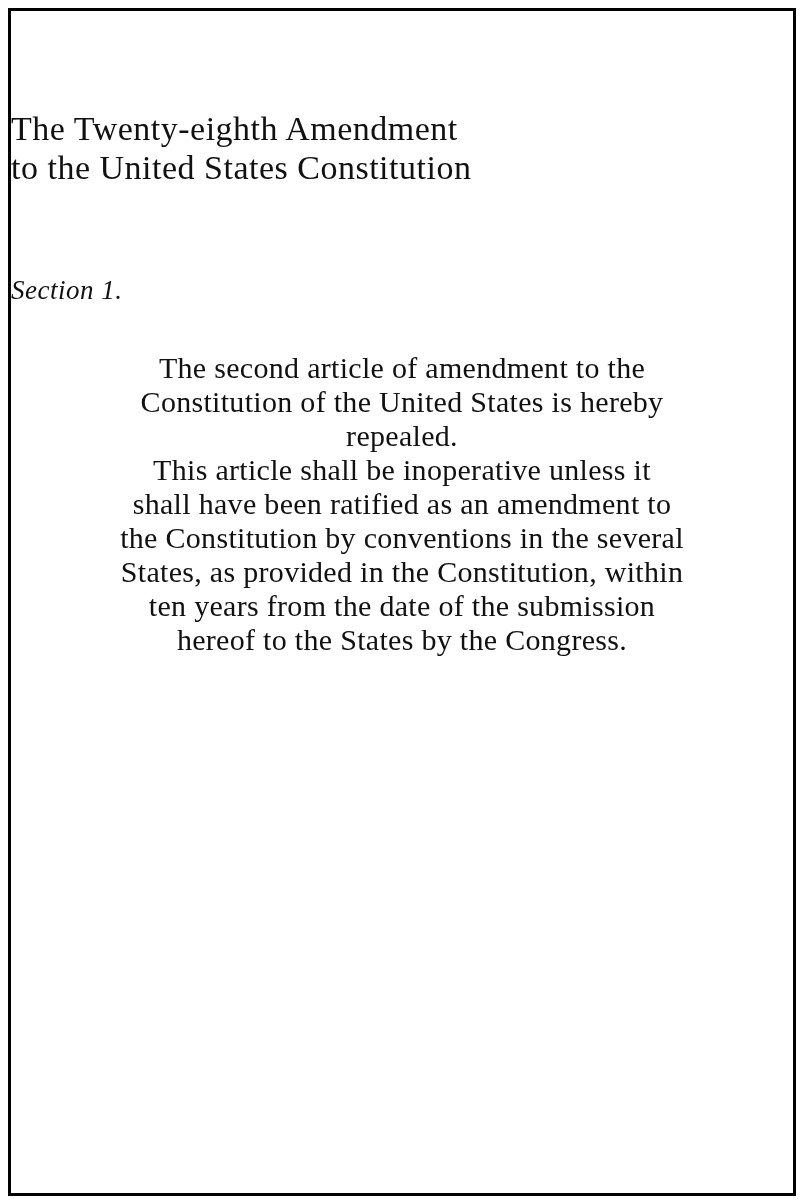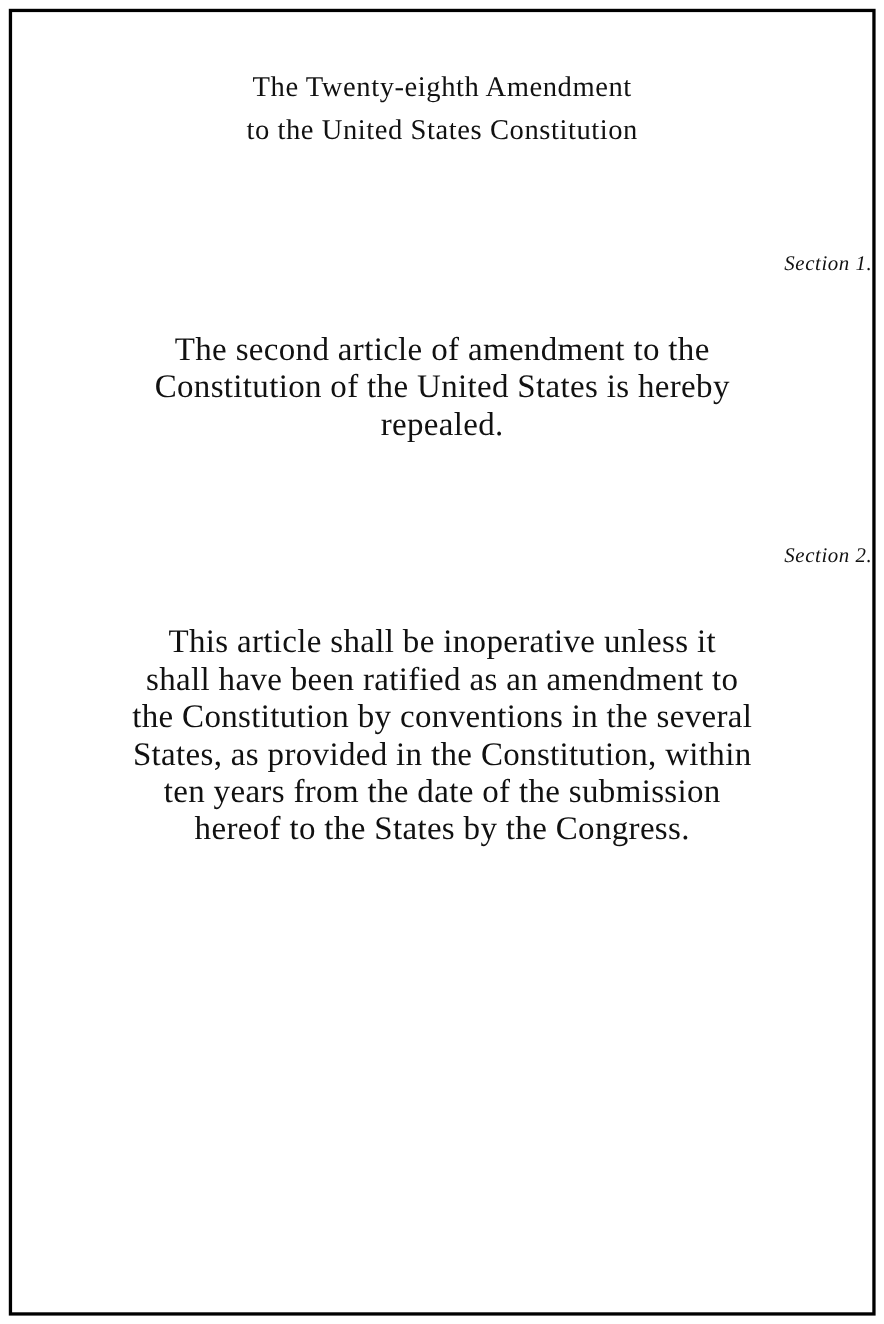--- a/index.html
+++ b/index.html
@@ -19,33 +19,33 @@
     position: absolute;
     top: 8px;
     left: 8px;
     right: 8px;
     bottom: 8px;
     border: 3px solid #000000;
     box-sizing: border-box;
     overflow: hidden;
   }
   .doc-title {
-    margin: 48px auto 0 auto;
-    text-align: center;
-    font-size: 26px;
+    margin: 98px auto 0 auto;
+    text-align: left;
+    font-size: 34px;
     line-height: 39px;
     font-weight: 400;
     letter-spacing: 0.5px;
     white-space: pre-line;
   }
   .section-heading {
     margin: 88px auto 46px auto;
-    text-align: right;
+    text-align: left;
     font-style: italic;
-    font-size: 19px;
+    font-size: 27px;
     line-height: 30px;
     font-weight: 400;
     letter-spacing: 0.5px;
   }
   .section-body {
     margin: 0 auto;
     max-width: 640px;
     text-align: center;
     font-size: 30px;
     line-height: 34px;
@@ -62,21 +62,20 @@
 to the United States Constitution</h1>
 
   <section>
     <h2 class="section-heading">Section 1.</h2>
     <p class="section-body">The second article of amendment to the
 Constitution of the United States is hereby
 repealed.</p>
   </section>
 
   <section>
-    <h2 class="section-heading">Section 2.</h2>
   </section>
 
   <section>
     <p class="section-body">This article shall be inoperative unless it
 shall have been ratified as an amendment to
 the Constitution by conventions in the several
 States, as provided in the Constitution, within
 ten years from the date of the submission
 hereof to the States by the Congress.</p>
   </section>

